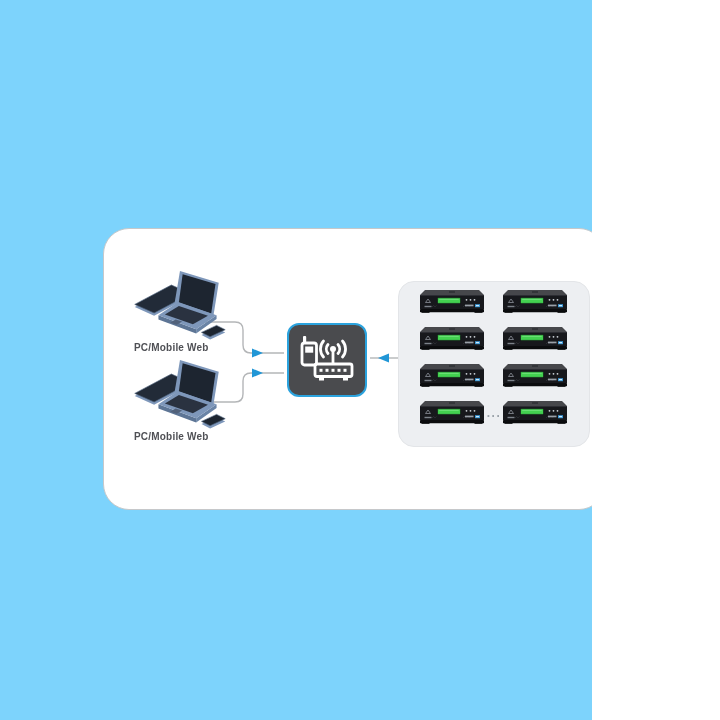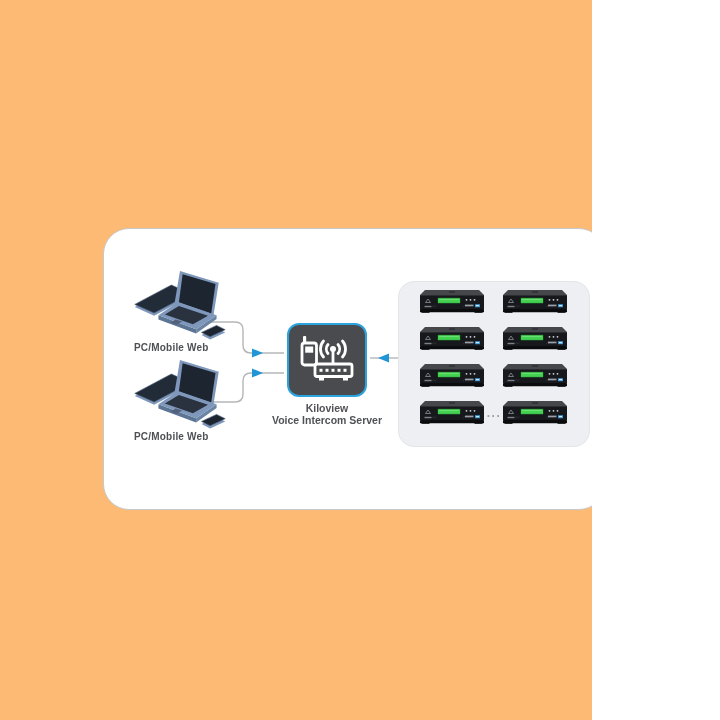--- a/index.html
+++ b/index.html
@@ -1,16 +1,16 @@
 <!DOCTYPE html>
 <html><head>
 <meta charset="utf-8">
 <style>
   html,body{margin:0;padding:0;background:#ffffff;}
-  .stage{position:relative;width:592px;height:720px;background:#fdba74;overflow:hidden;
+  .stage{position:relative;width:592px;height:720px;background:#7dd3fc;overflow:hidden;
          font-family:"Liberation Sans", sans-serif;}
   .frame{position:absolute;left:103px;top:228px;width:502px;height:282px;
          border:1px solid #c6c8ca;border-radius:26px;background:#ffffff;box-sizing:border-box;}
   .connectors{position:absolute;left:0;top:0;width:720px;height:720px;pointer-events:none;}
 
   .client{position:absolute;width:105px;display:flex;flex-direction:column;}
   .client svg{display:block;}
   .client-label{padding-left:6px;margin-top:1px;font-size:10px;font-weight:bold;
                 color:#4f5055;letter-spacing:.2px;white-space:nowrap;}
   .client-1{left:128px;top:271px;}
@@ -114,24 +114,20 @@
         <rect x="19.5" y="32.8" width="3" height="3" fill="#ffffff"></rect>
         <rect x="25.5" y="32.8" width="3" height="3" fill="#ffffff"></rect>
         <rect x="31.5" y="32.8" width="3" height="3" fill="#ffffff"></rect>
         <rect x="37.5" y="32.8" width="3" height="3" fill="#ffffff"></rect>
         <rect x="43.5" y="32.8" width="3" height="3" fill="#ffffff"></rect>
         <rect x="19" y="41" width="5" height="3.5" fill="#ffffff"></rect>
         <rect x="43" y="41" width="5" height="3.5" fill="#ffffff"></rect>
       </g>
     </svg>
   </div>
-  <div class="server-label">
-    <div>Kiloview</div>
-    <div>Voice Intercom Server</div>
-  </div>
 
   <div class="device-panel">
     <div class="device-grid">
     <svg width="64" height="23" viewBox="0 0 64 23">
       <polygon points="5,0 59,0 64,5 0,5" fill="#46474b"></polygon>
       <rect x="29" y="1.2" width="6" height="1.6" fill="#303136"></rect>
       <rect x="0" y="5" width="64" height="14" fill="#17181c"></rect>
       <rect x="0" y="5" width="64" height="1" fill="#2c2d33"></rect>
       <path d="M5.5,12.5 L8,9 L10.5,12.5 Z" fill="none" stroke="#8b9199" stroke-width="0.8"></path>
       <rect x="4.5" y="15.8" width="7" height="1.4" fill="#7c828a"></rect>

